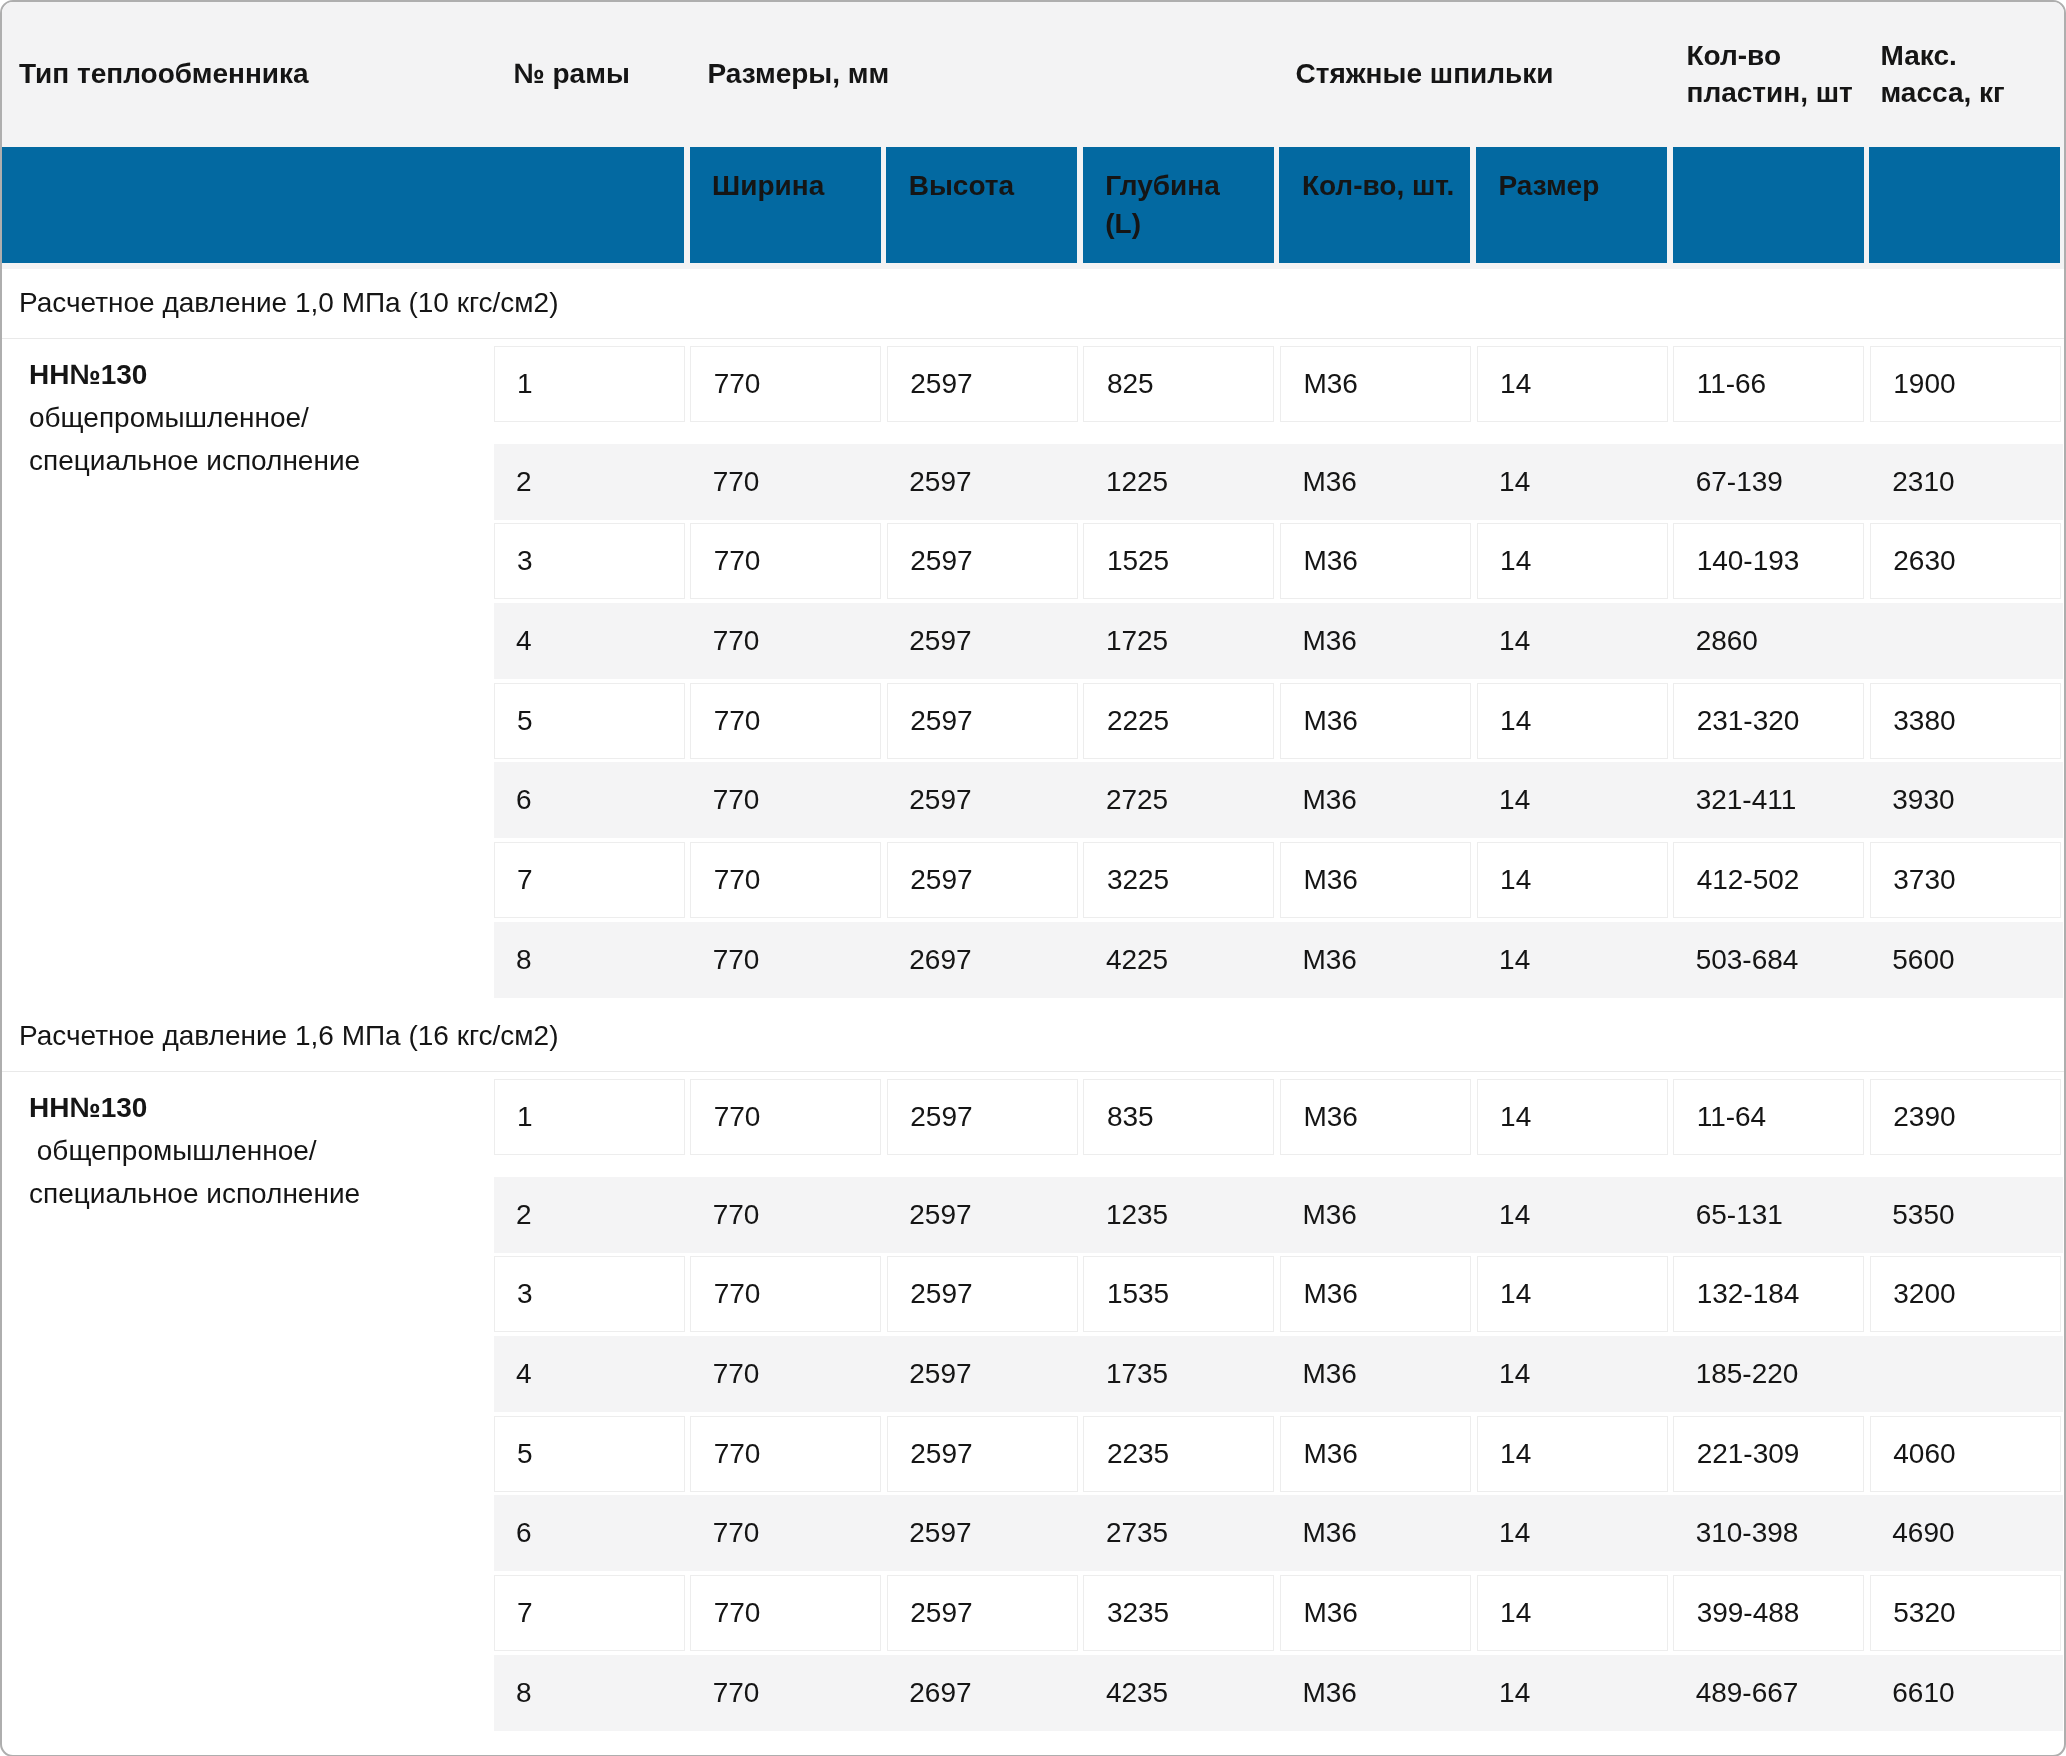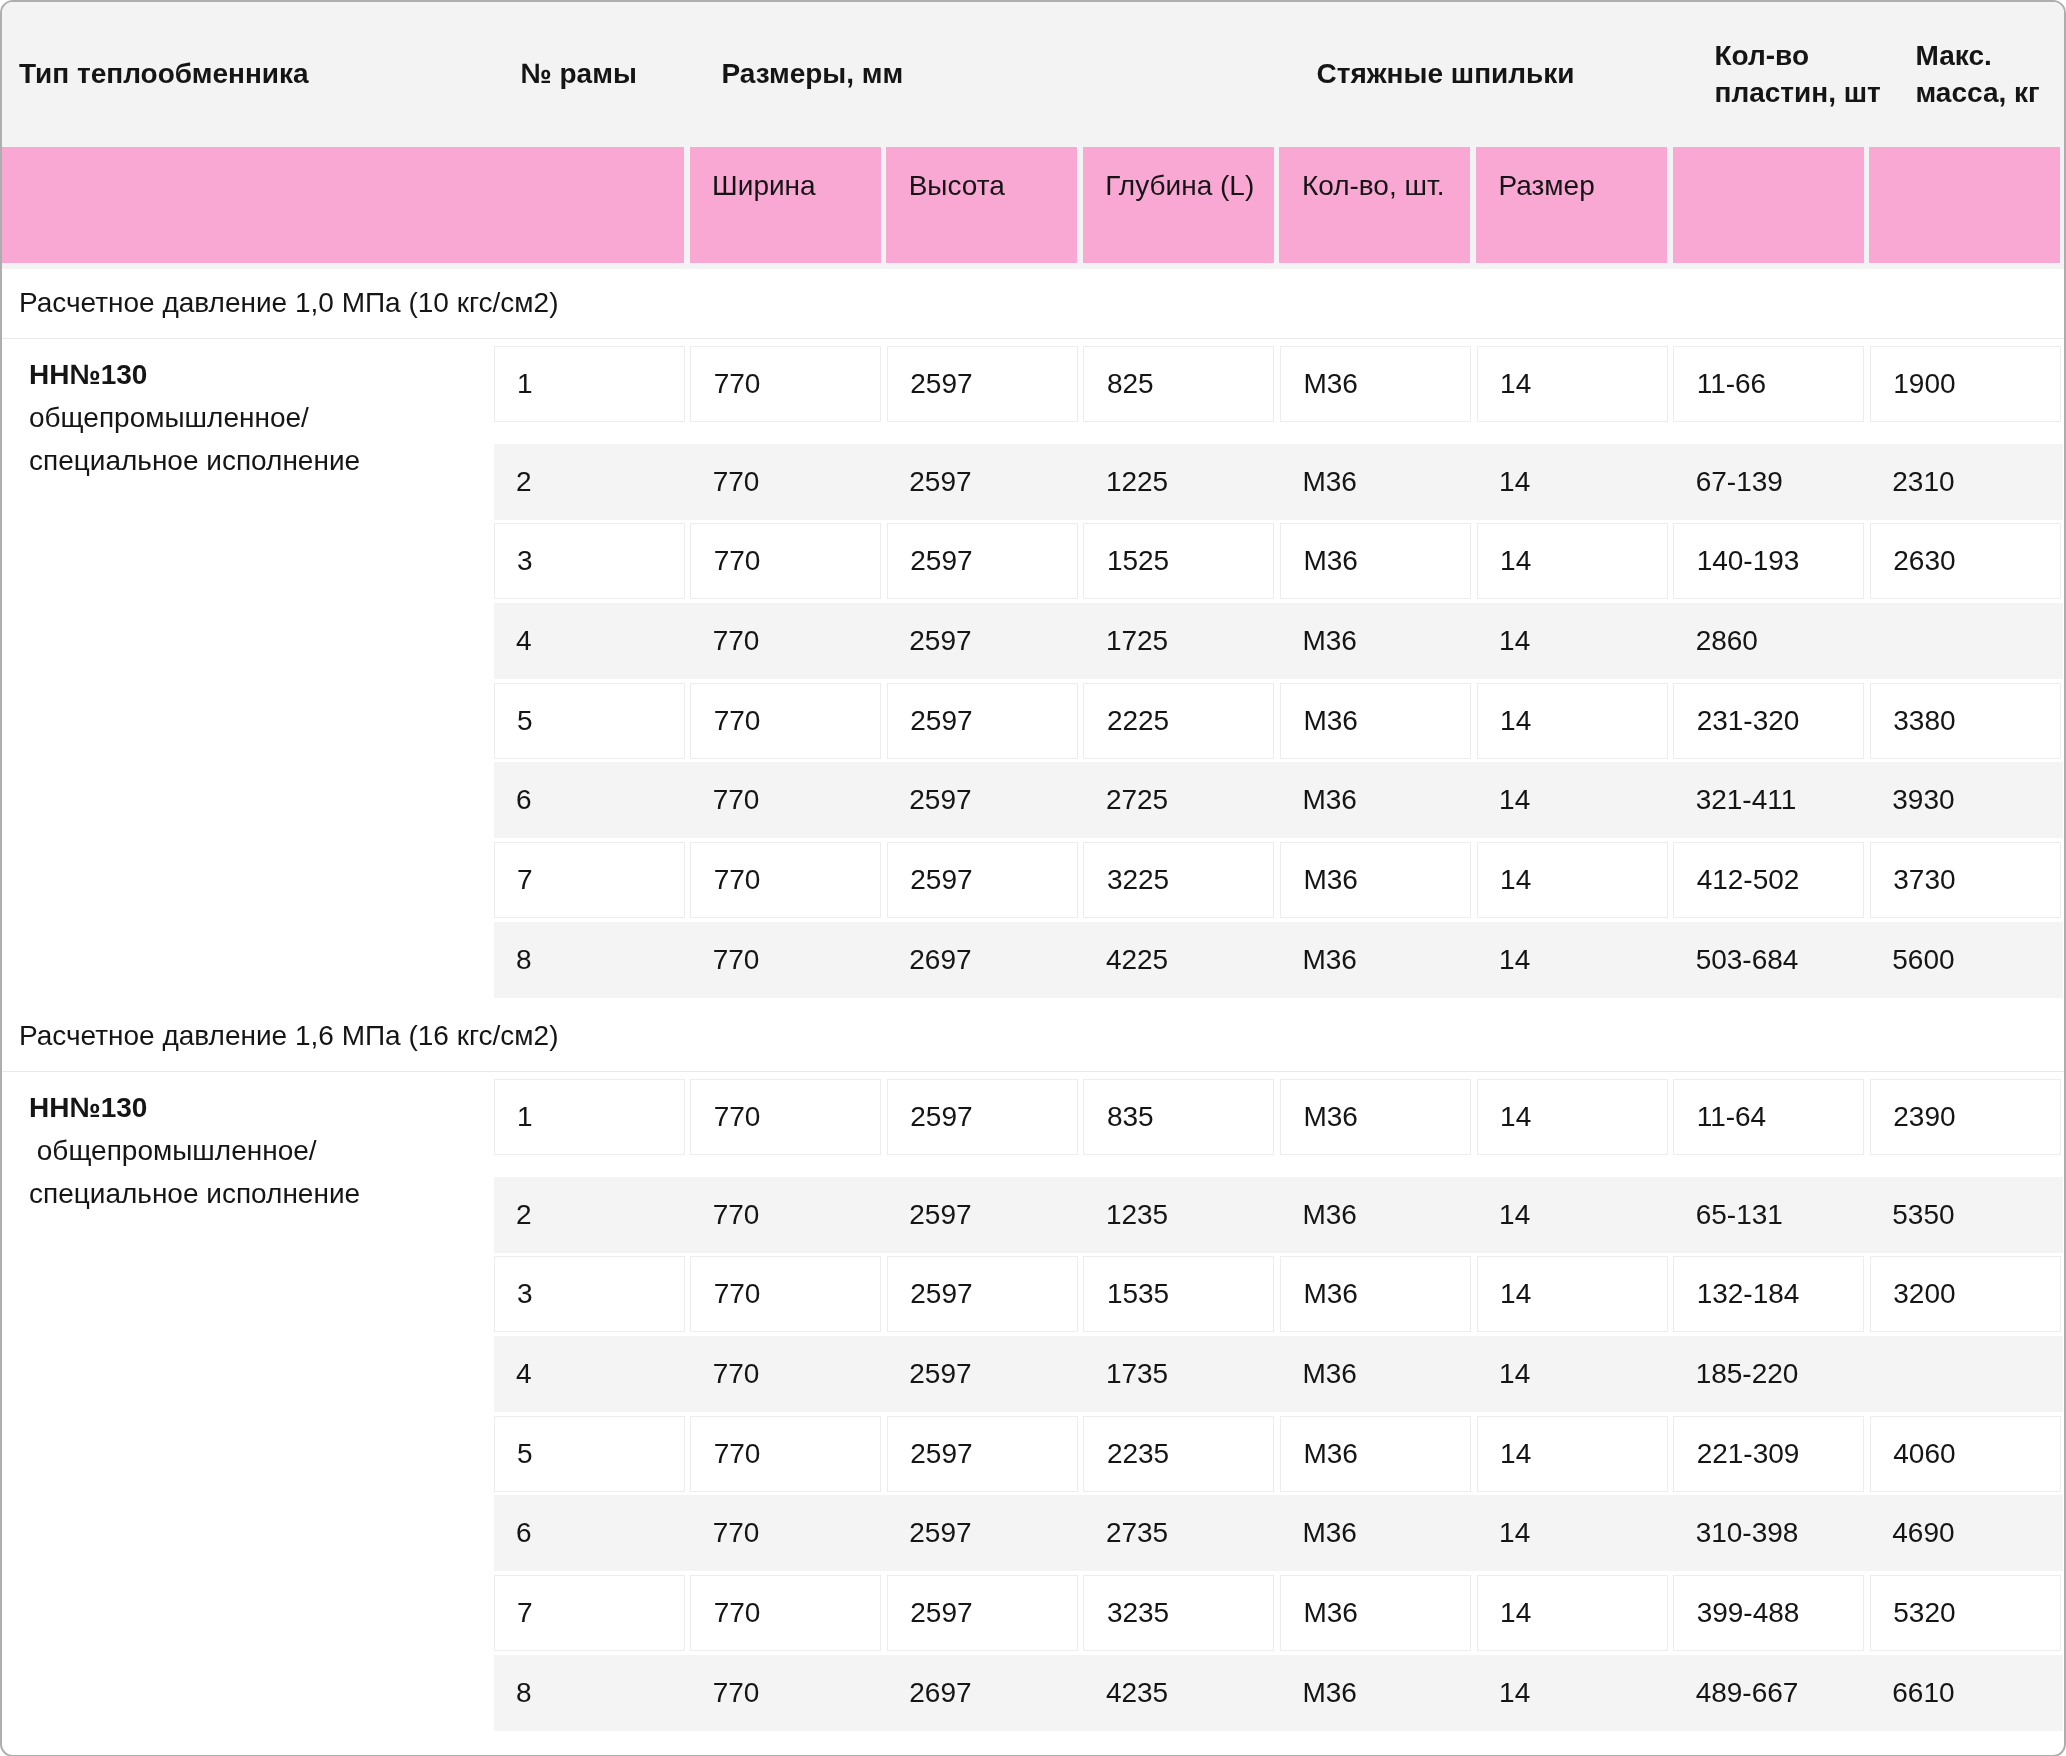--- a/index.html
+++ b/index.html
@@ -15,41 +15,41 @@
     border:2.8px solid #aeaeae;
     border-radius:13px;
     overflow:hidden;
     background:#ffffff;
   }
   
   .thead{background:#f3f3f4;}
   .group-row{
     display:grid;
     grid-template-columns:486px 191px 585px 388px 191px 191px;
-    column-gap:10px;
+    column-gap:3px;
     height:145px;
     align-items:center;
     font-weight:bold;
     font-size:28px;
     line-height:1.3;
   }
   .gcell{padding-left:22.5px;}
   .gcell.c1{padding-left:17px;}
   .sub-row{
     display:grid;
     grid-template-columns:682px repeat(7,191px);
     column-gap:5.6px;
     padding-bottom:5.6px;
   }
   .sbox{
-    background:#f9a8d4;
+    background:#0369a1;
     height:116px;
     box-sizing:border-box;
     padding:19.7px 14px 0 22.5px;
-    font-weight:normal;
+    font-weight:bold;
     font-size:28px;
     line-height:1.38;
   }
   
   .band{
     height:69px;
     border-bottom:1.4px solid #e9e9e9;
     display:flex;
     align-items:center;
     padding-left:17px;

